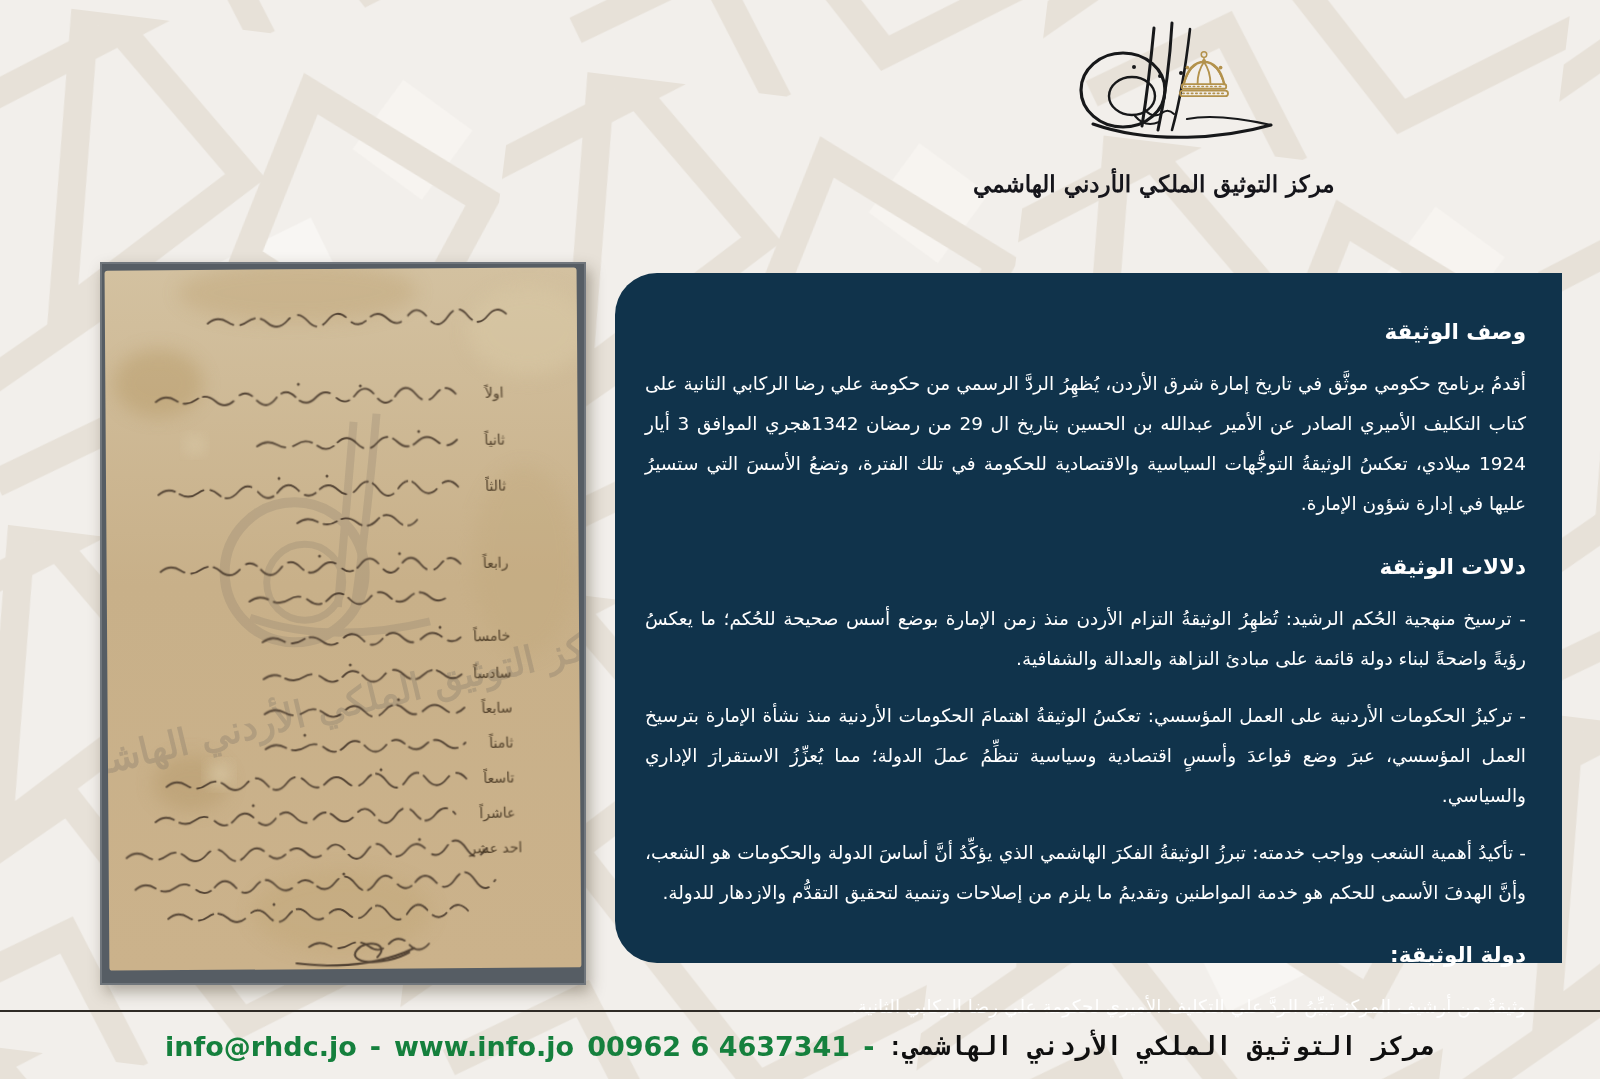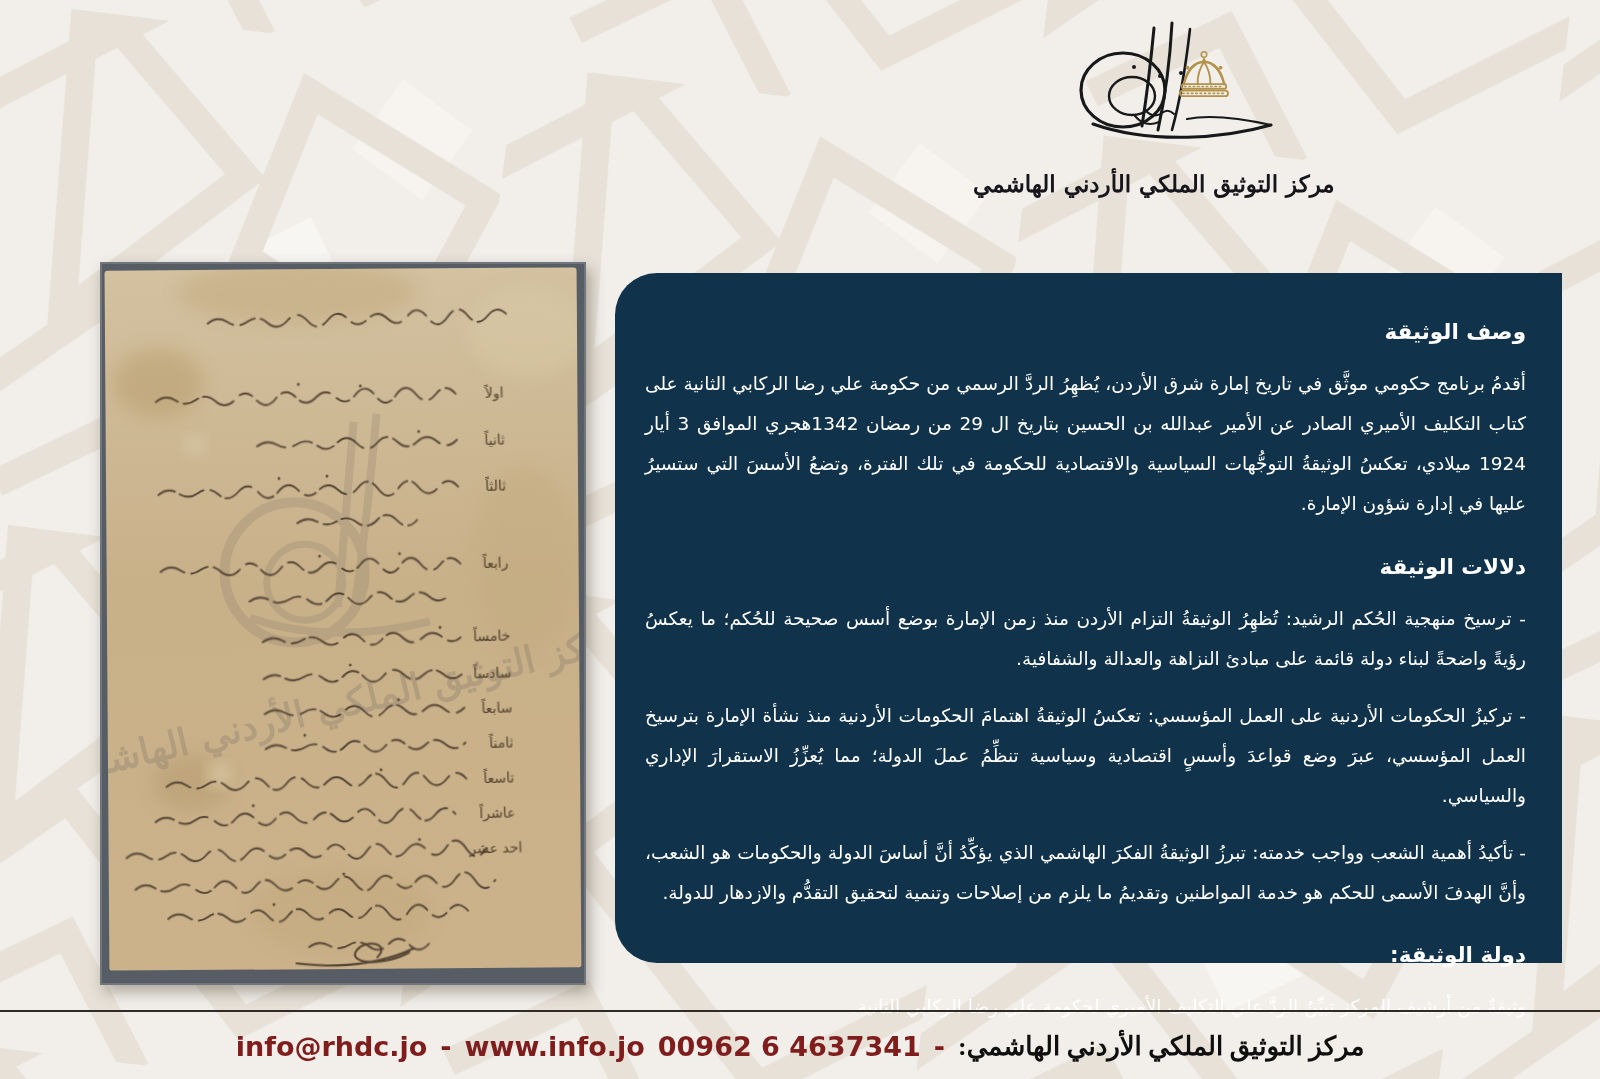--- a/index.html
+++ b/index.html
@@ -45,24 +45,24 @@
   .panel .summary{text-align:right;}
   .panel .gap{height:12px;}
 
   
   .footer{
     left:0;right:0;top:1010px;height:69px;
     border-top:2px solid #2f2b26;
     display:flex;justify-content:center;align-items:center;gap:13px;
     padding-top:2px;box-sizing:border-box;
   }
-  .footer .lat{font-size:27px;font-weight:bold;color:#7f1d1d;}
+  .footer .lat{font-size:27px;font-weight:bold;color:#15803d;}
   .footer .ar{
     font-size:26px;font-weight:bold;color:#0f0f0f;direction:rtl;
-    font-family:Liberation Serif, serif;
+    font-family:Liberation Mono, monospace;
   }
 </style>
 </head>
 <body>
 
 <svg class="bg-pattern" width="1600" height="1079" aria-hidden="true">
   <defs>
     <pattern id="geo" width="520" height="520" patternUnits="userSpaceOnUse" patternTransform="rotate(7)">
       <rect width="520" height="520" fill="#f2efeb"></rect>
       <path d="M240 240 l95 -62 l62 95 l-95 62 z" fill="#f8f6f3" stroke="none"></path>

